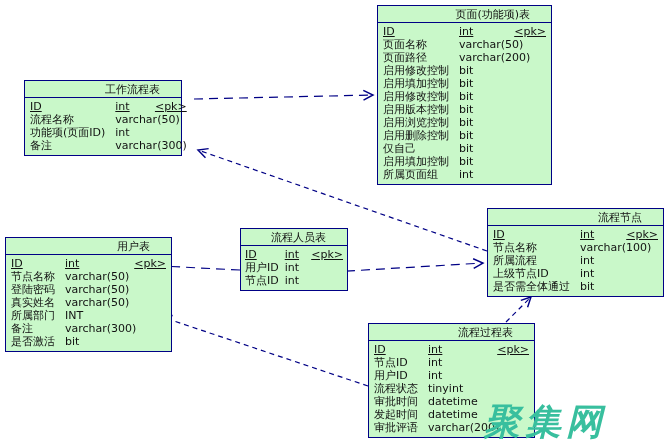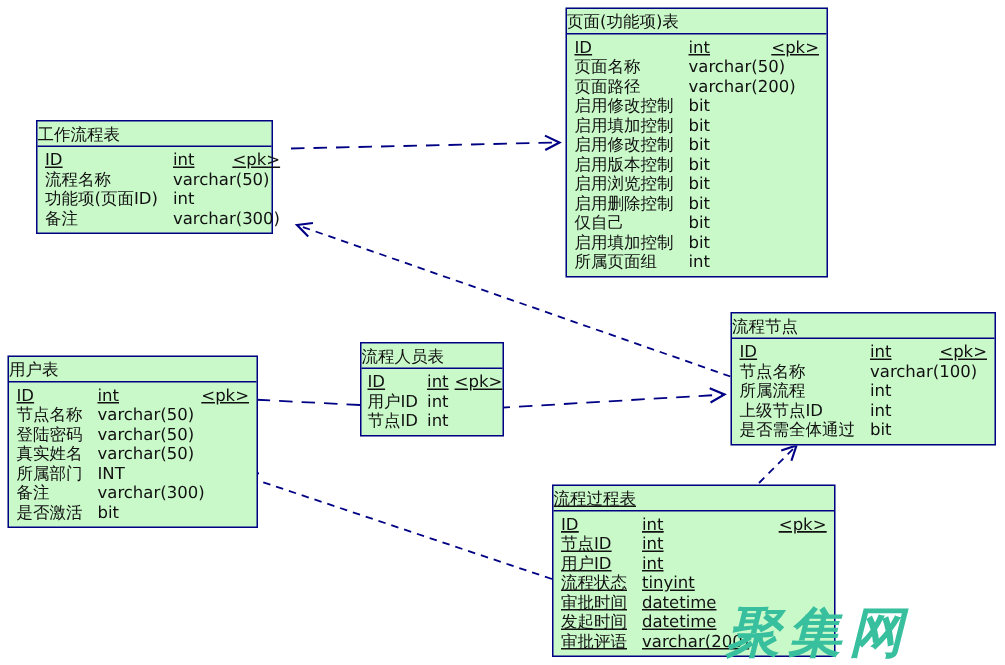--- a/index.html
+++ b/index.html
@@ -17,23 +17,23 @@
   }
   
   .db-table{
     position:absolute;
     background:var(--table-fill);
     border:1px solid var(--table-border);
     color:var(--text-color);
     font-size:11px;
   }
   .t-title{
-    text-align:left;
+    text-align:right;
     line-height:13px;
-    padding:2px 0 1px;
+    padding:2px 21px 1px;
     border-bottom:1px solid var(--table-border);
     white-space:nowrap;
     overflow:hidden;
   }
   .t-rows{
     display:grid;
     grid-template-columns:max-content 1fr;
     column-gap:10px;
     padding:2px 5px 3px;
   }
@@ -41,24 +41,24 @@
   .cname{white-space:nowrap;line-height:13px;}
   .ctypewrap{display:flex;justify-content:space-between;line-height:13px;white-space:nowrap;}
   .ctype{white-space:nowrap;}
   .cpk{white-space:nowrap;margin-left:4px;}
   .cpk:empty{display:none;}
   .trow.pk .cname,.trow.pk .ctype,.trow.pk .cpk{text-decoration:underline;}
   
   #t-workflow{left:24px;top:80px;width:158px;}
   #t-page{left:377px;top:5px;width:175px;}
   #t-user{left:5px;top:237px;width:167px;}
-  #t-staff{left:240px;top:228px;width:96px;}
+  #t-staff{left:240px;top:228px;width:108px;}
   #t-staff .t-rows{column-gap:6px;padding:2px 4px 3px;}
   #t-node{left:487px;top:208px;width:177px;}
-  #t-proc{left:368px;top:323px;width:189px;text-decoration:underline;}
+  #t-proc{left:368px;top:323px;width:167px;}
   
   svg.rels{position:absolute;left:0;top:0;width:670px;height:443px;pointer-events:none;}
   svg.rels path.rel{stroke:var(--relation-line);stroke-width:1.2;fill:none;}
   svg.rels .dashA{stroke-dasharray:9 6;}
   svg.rels .dashB{stroke-dasharray:5 4;}
   svg.rels marker path{stroke:var(--relation-line);fill:none;stroke-width:1.2;}
   
   .watermark{
     position:absolute;left:484px;top:398px;
     font-size:36px;font-weight:bold;font-style:italic;

